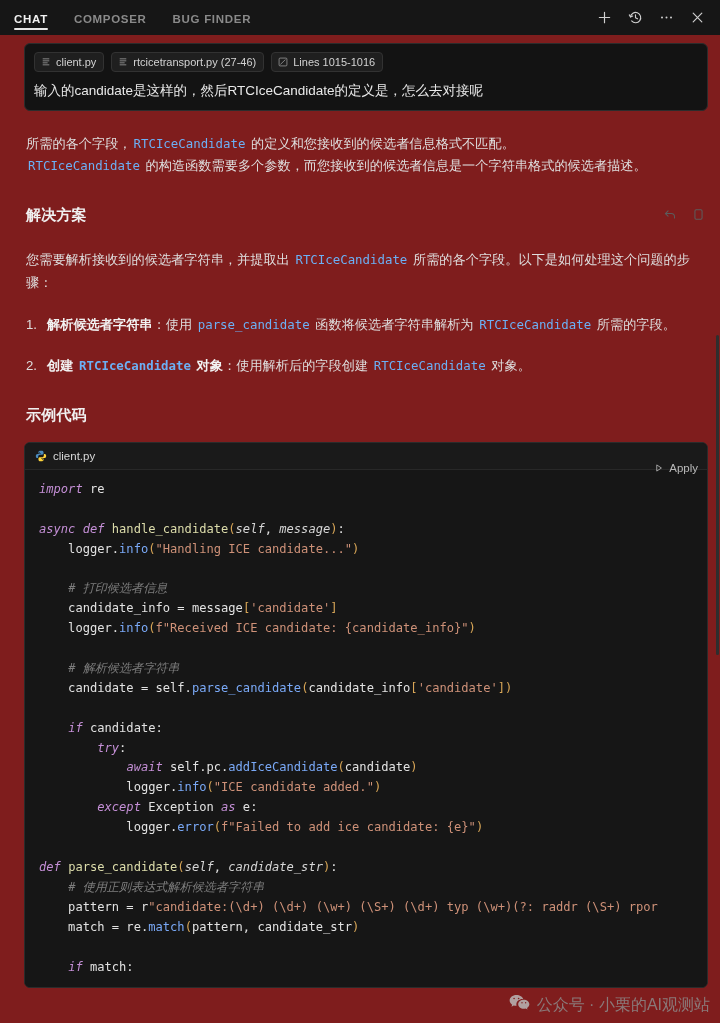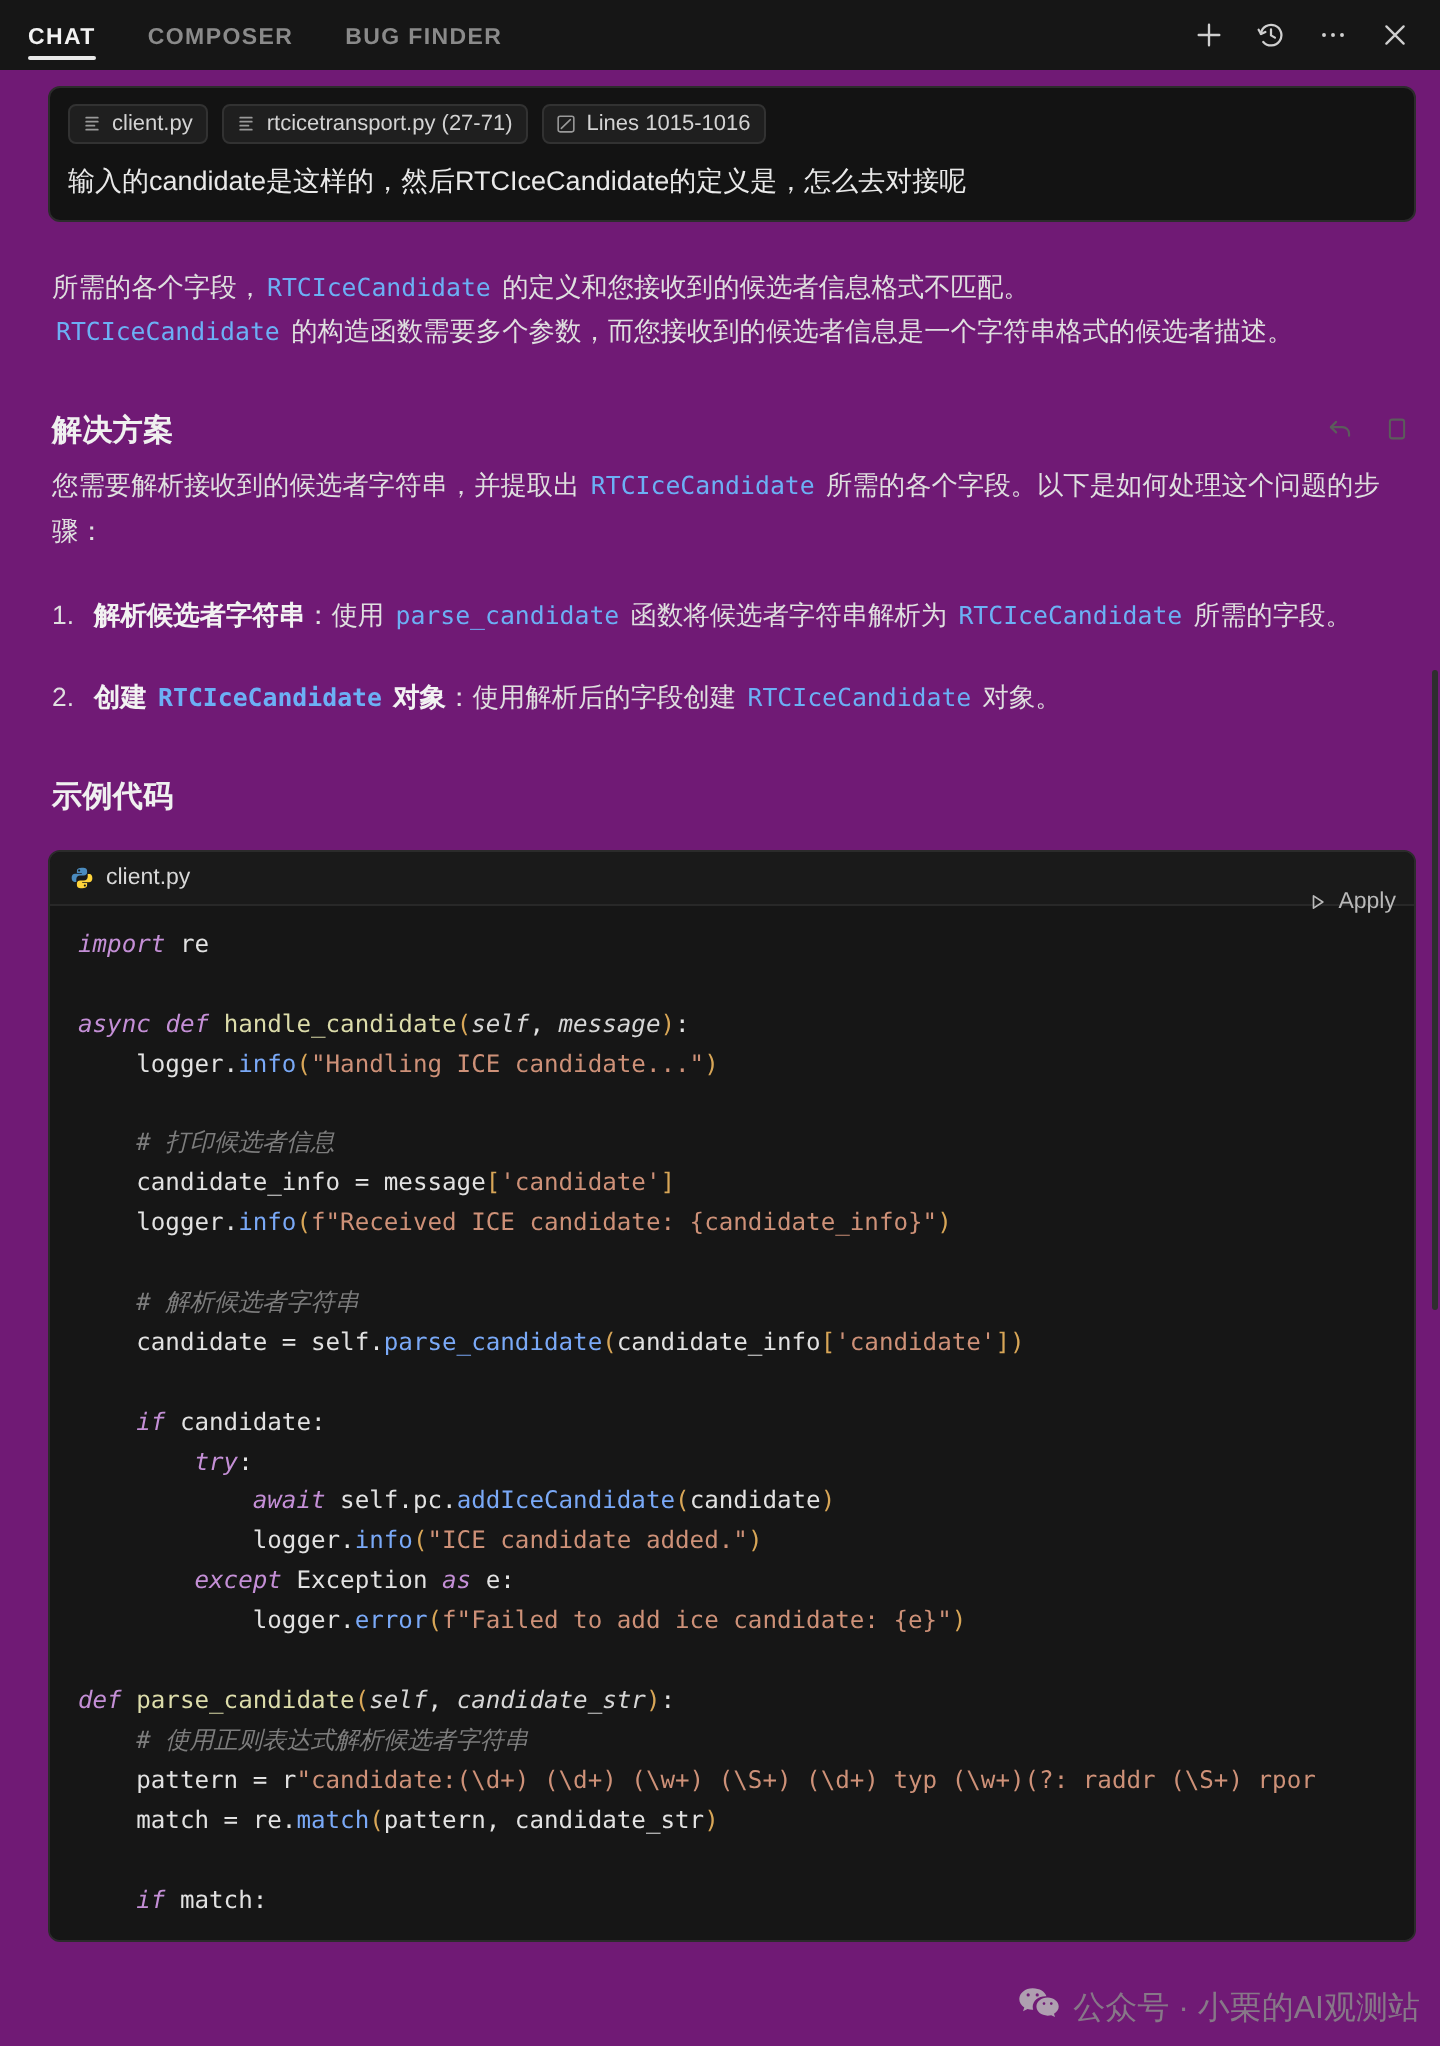--- a/index.html
+++ b/index.html
@@ -2,21 +2,21 @@
 <html><head>
 <meta charset="utf-8">
 <style>
   * { box-sizing: border-box; margin: 0; padding: 0; }
   html, body {
     width: 720px; height: 1023px;
     background: #0d0d0d;
     font-family: "Liberation Sans", "DejaVu Sans", sans-serif;
     overflow: hidden;
   }
-  .app { width: 720px; height: 1023px; display: flex; flex-direction: column; background: #701a75; }
+  .app { width: 720px; height: 1023px; display: flex; flex-direction: column; background: #7f1d1d; }
 
   
   .header {
     height: 35px; min-height: 35px;
     background: #161616;
     display: flex; align-items: center;
     padding: 0 10px 0 14px;
     position: relative;
   }
   .tabs { display: flex; align-items: center; gap: 26px; height: 100%; }
@@ -61,21 +61,21 @@
   .prompt-text {
     margin-top: 9px; font-size: 13.5px; color: #e9e9e9; line-height: 1.45;
   }
 
   
   .msg { padding: 0 14px; position: relative; }
   .para {
     font-size: 13.2px; line-height: 1.72; color: #dfdfdf;
     margin-top: 22px; word-wrap: break-word;
   }
-  .para.tight { margin-top: 7px; }
+  .para.tight { margin-top: 24px; }
   code.inline {
     font-family: "DejaVu Sans Mono", "Liberation Mono", monospace;
     font-size: 12.4px; color: #6cb0f5; padding: 0 2px;
   }
   h3.sec {
     font-size: 15px; font-weight: bold; color: #f0f0f0;
     margin-top: 28px; letter-spacing: 0.2px;
   }
   .actions-row {
     position: absolute; right: 14px; top: 74px;
@@ -198,21 +198,21 @@
             </svg>
           </span>
           <span>client.py</span>
         </div>
         <div class="chip">
           <span class="ci">
             <svg width="10" height="10" viewBox="0 0 12 12" fill="none" stroke="currentColor" stroke-width="1" stroke-linecap="round">
               <path d="M2.5 2.2h7M2.5 4.6h7M2.5 7h5M2.5 9.4h7"></path>
             </svg>
           </span>
-          <span>rtcicetransport.py (27-71)</span>
+          <span>rtcicetransport.py (27-46)</span>
         </div>
         <div class="chip">
           <span class="ci">
             <svg width="10" height="10" viewBox="0 0 12 12" fill="none" stroke="currentColor" stroke-width="0.95">
               <rect x="1.3" y="1.3" width="9.4" height="9.4" rx="1.2"></rect>
               <path d="M3.2 8.6L8.6 3.4" stroke-linecap="round"></path>
             </svg>
           </span>
           <span>Lines 1015-1016</span>
         </div>

